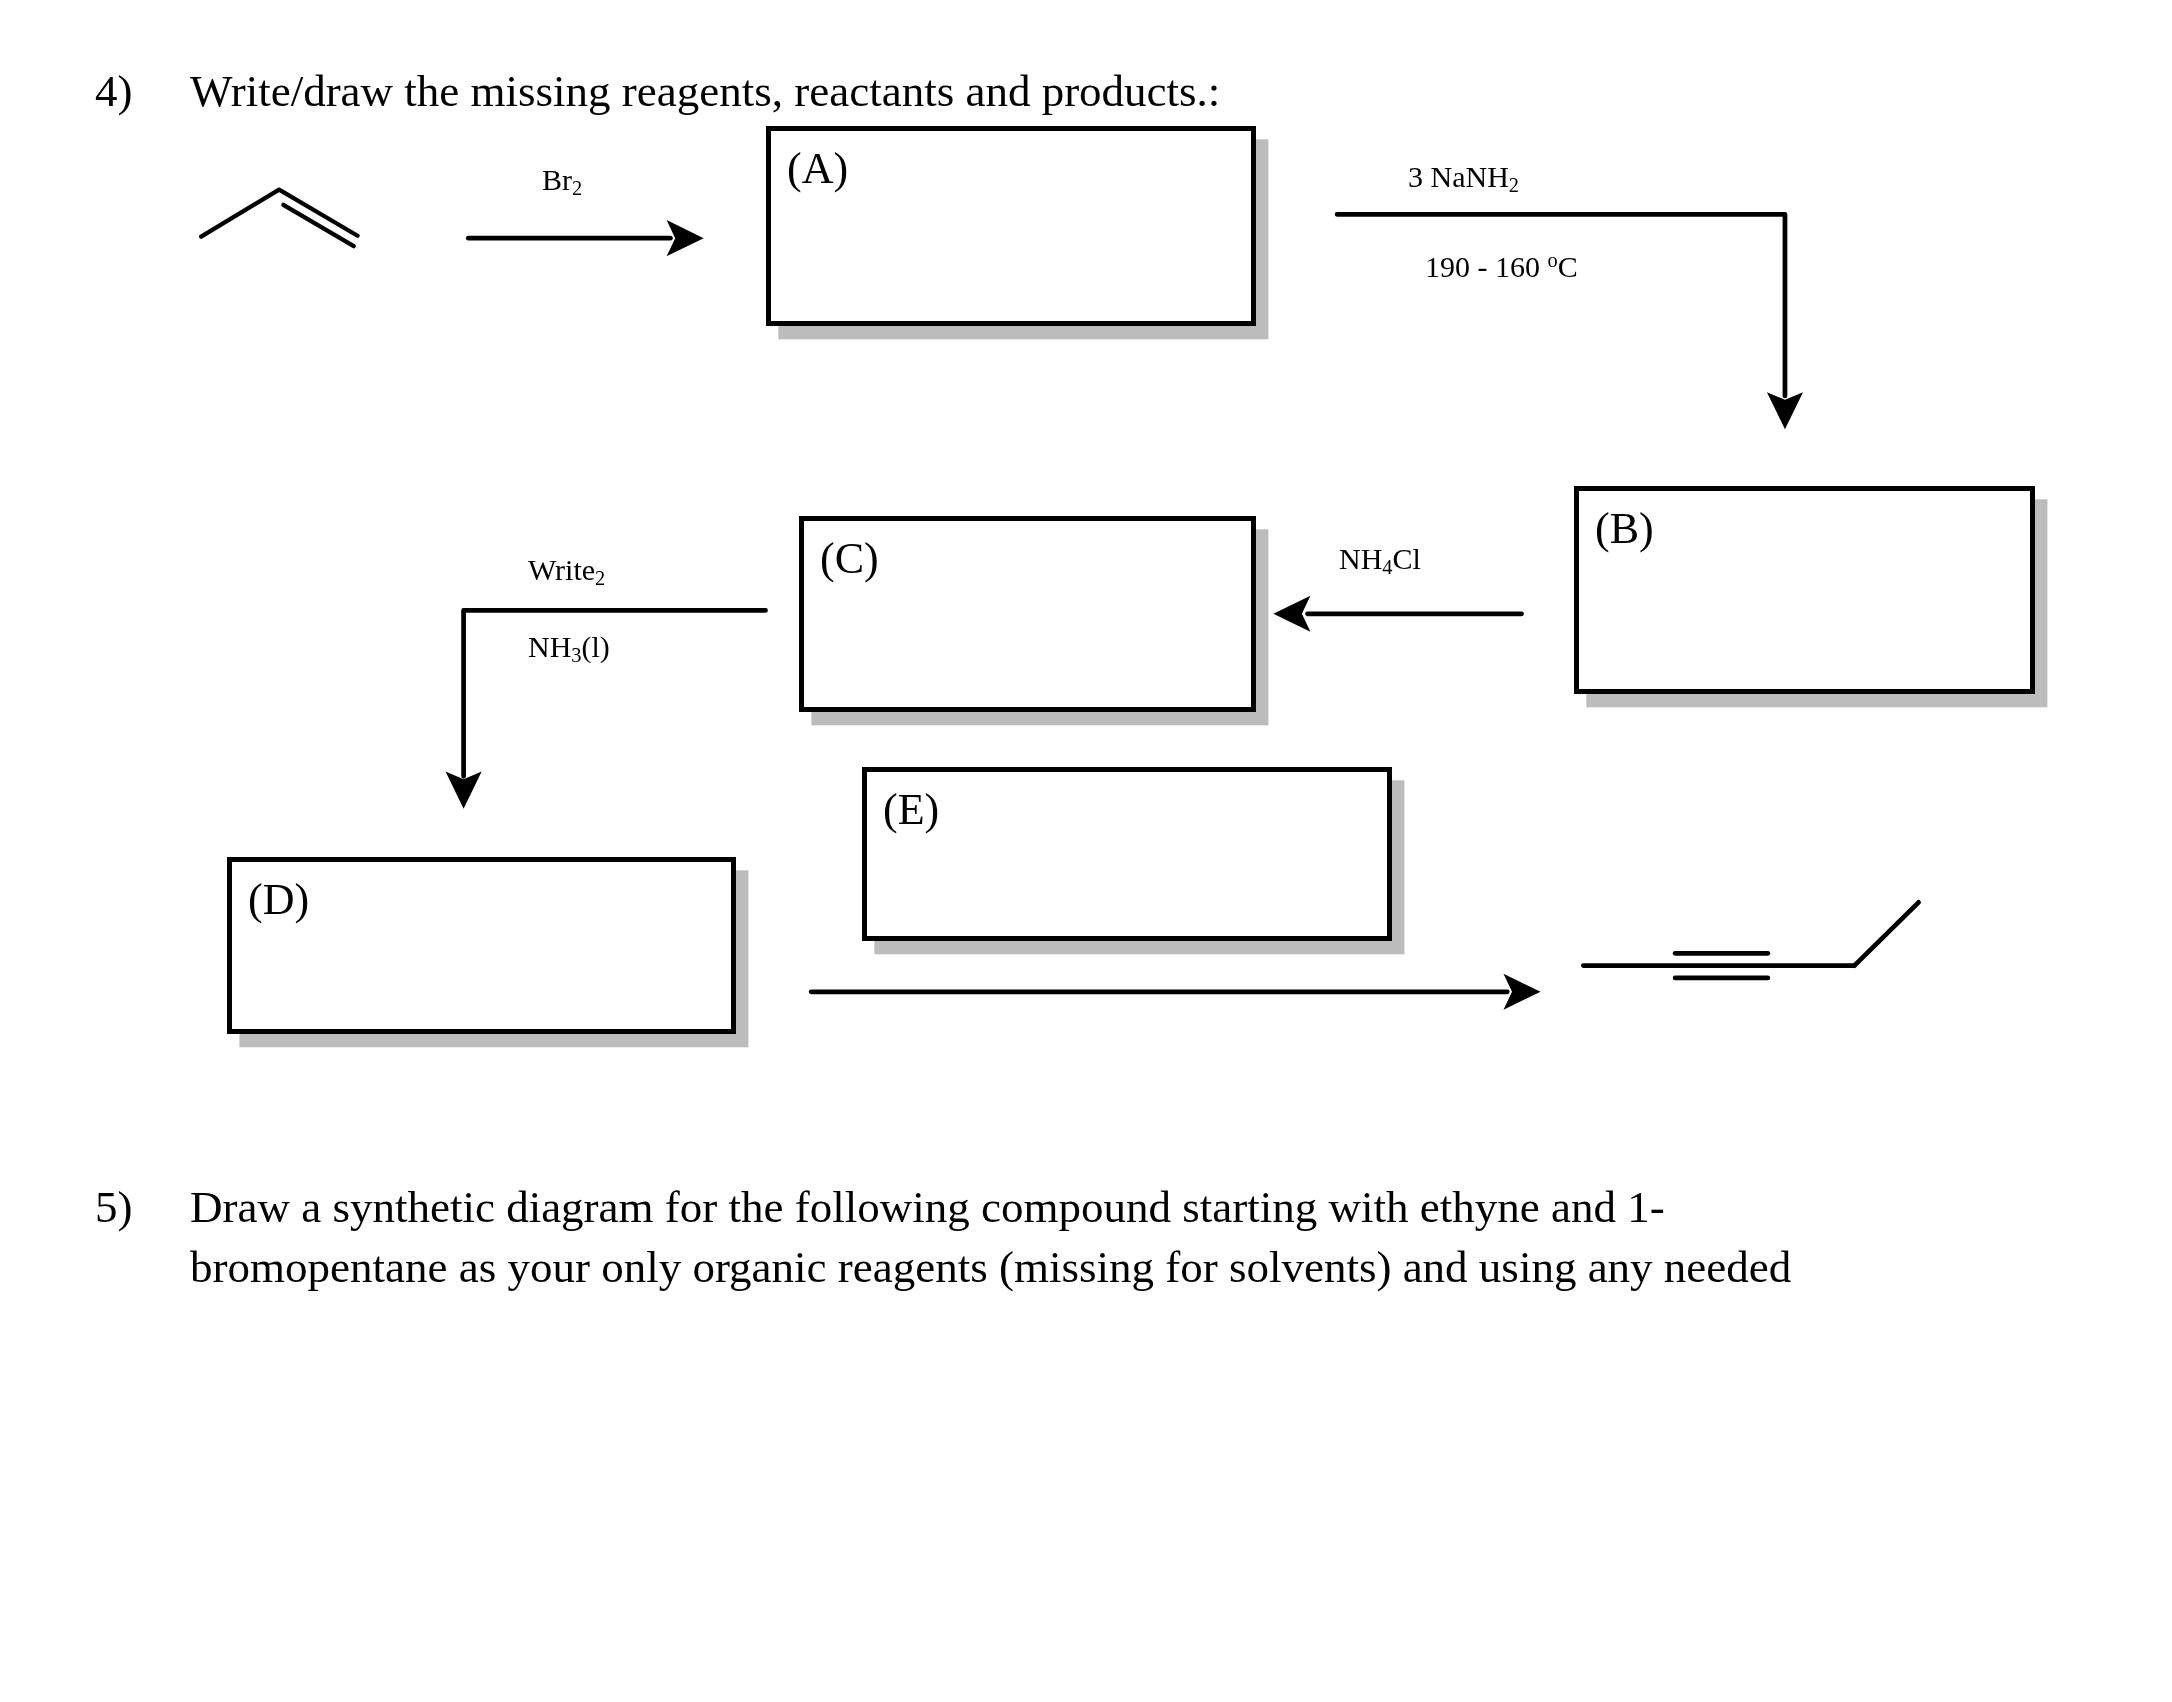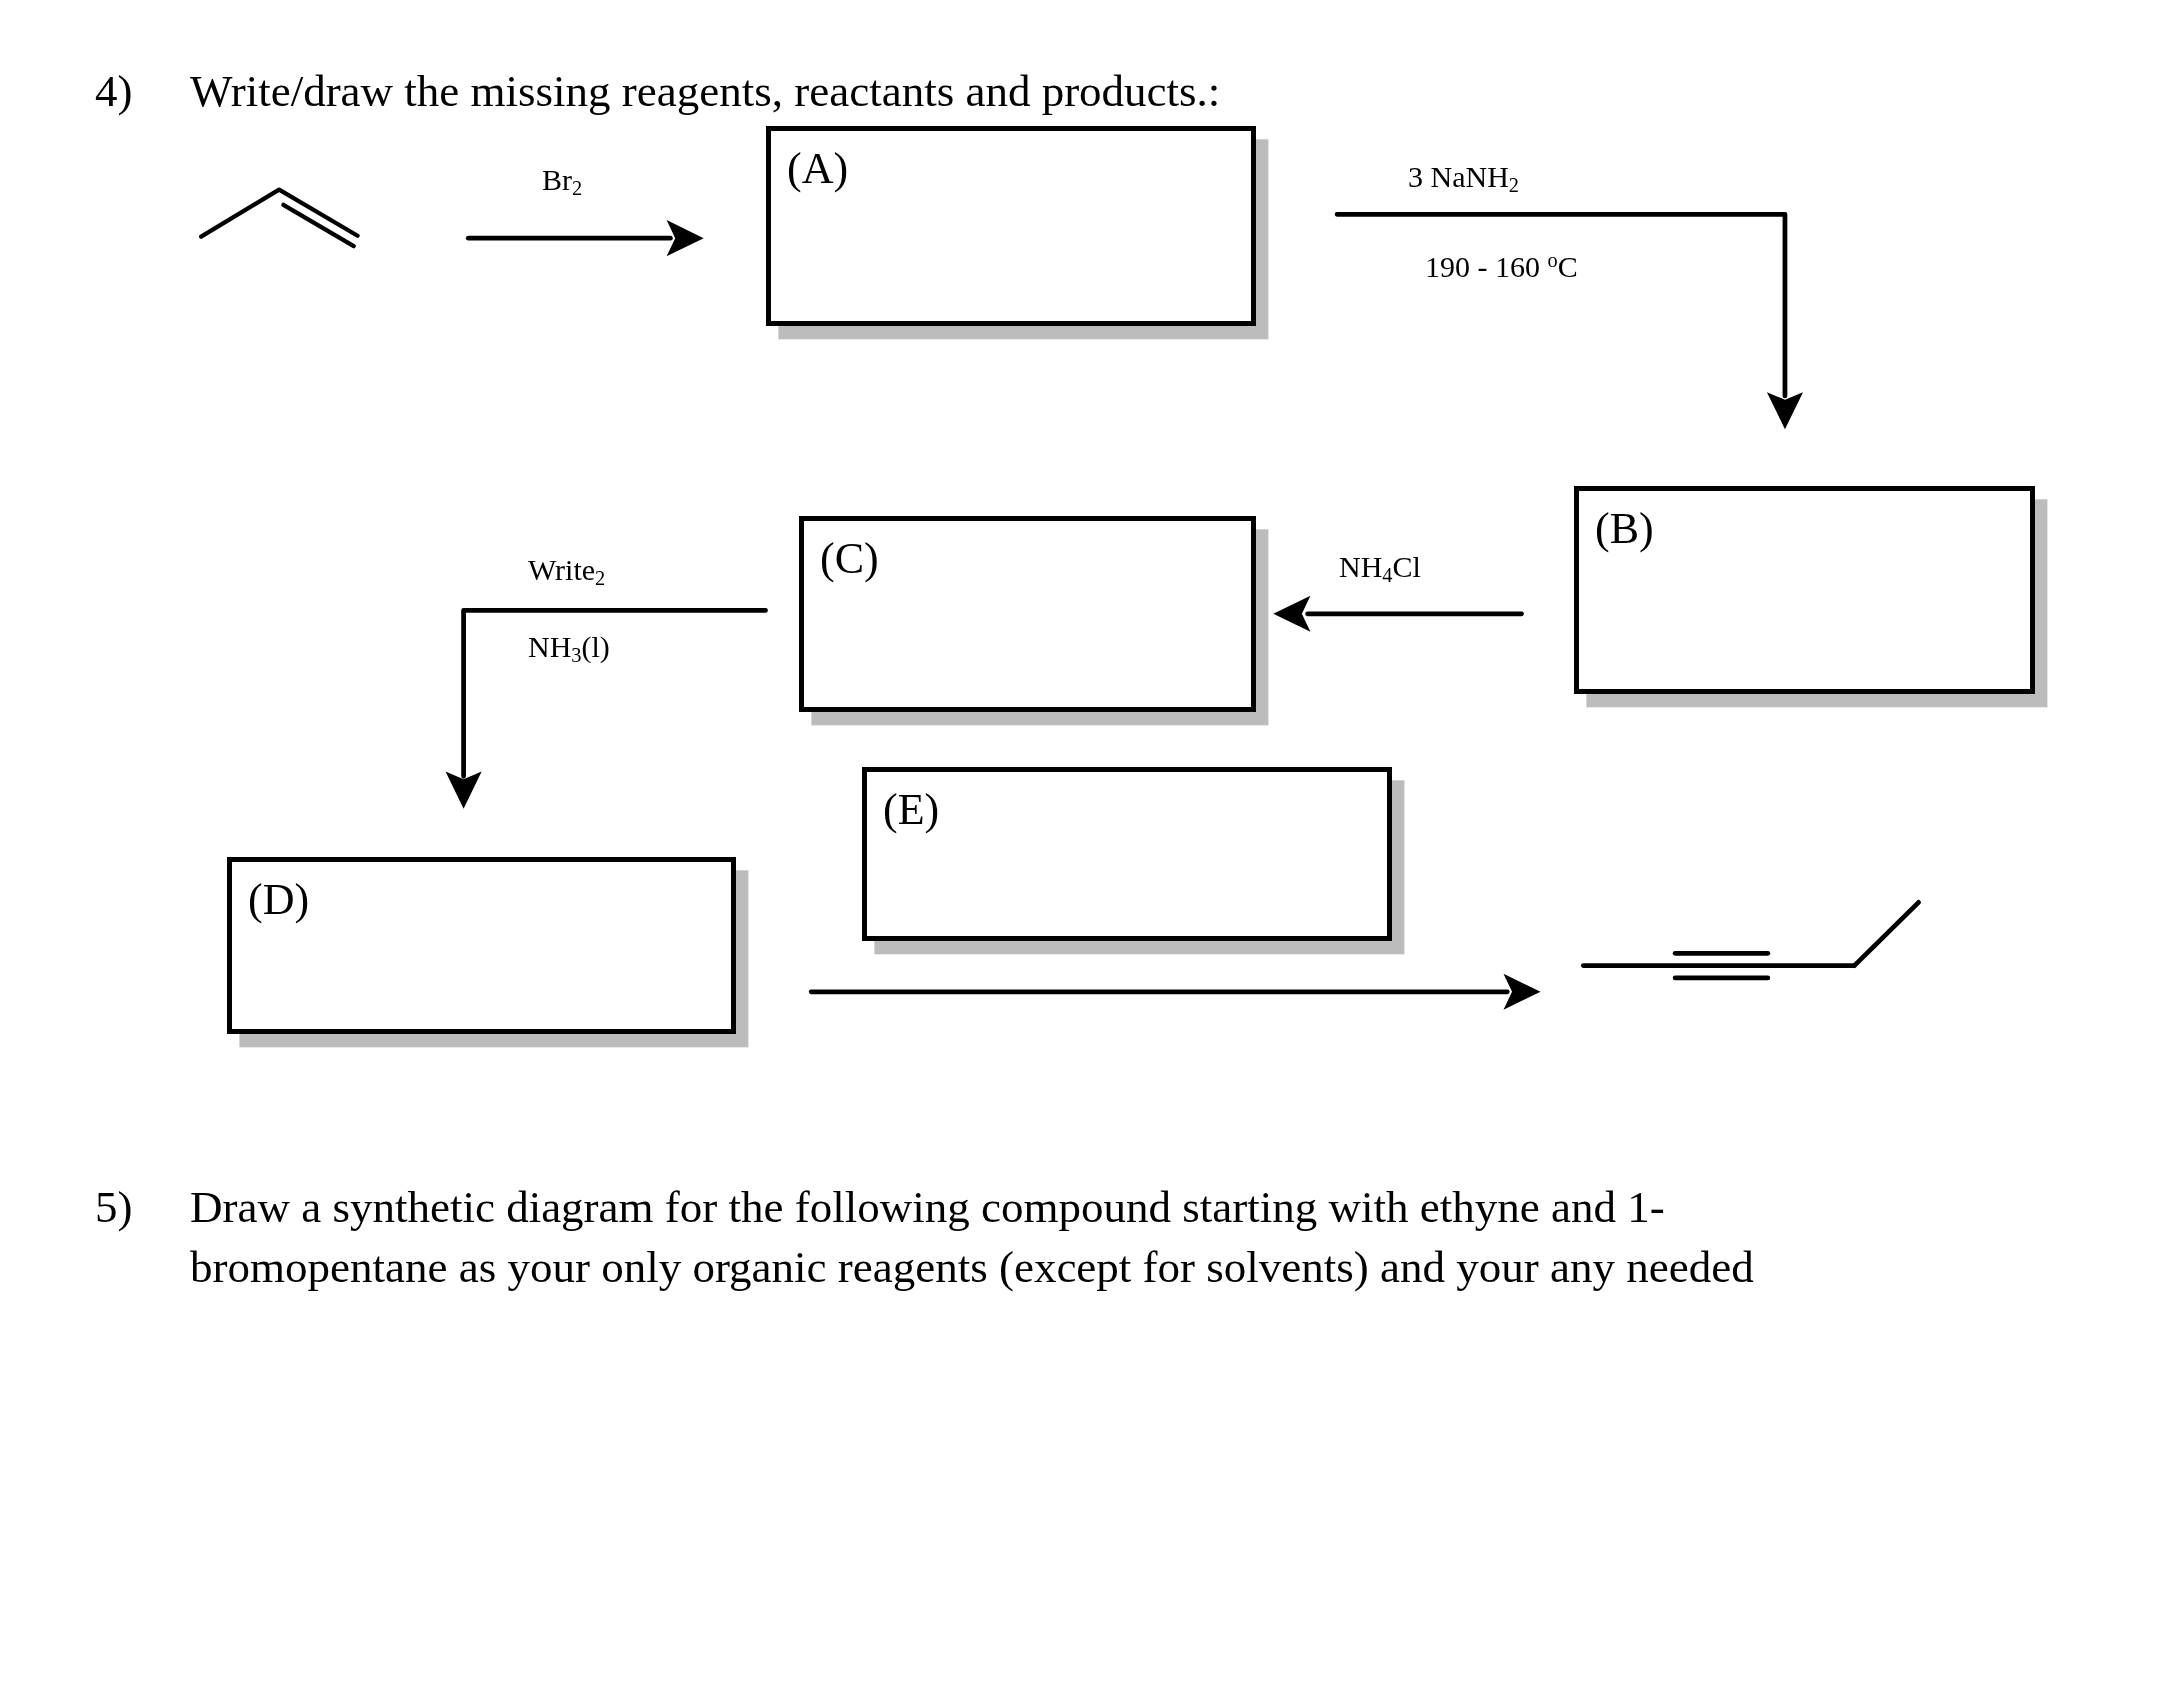--- a/index.html
+++ b/index.html
@@ -141,35 +141,35 @@
   </div>
 
   <div class="chem" style="left:1408px; top:162px;">
     <span>3 NaNH</span><span class="sub">2</span>
   </div>
 
   <div class="chem" style="left:1425px; top:250px;">
     <span>190 - 160 </span><span class="sup">o</span><span>C</span>
   </div>
 
-  <div class="chem" style="left:1339px; top:544px;margin-top:8px;">
+  <div class="chem" style="left:1339px; top:544px;">
     <span>NH</span><span class="sub">4</span><span>Cl</span>
   </div>
 
   <div class="chem" style="left:528px; top:555px;">
     <span>Write</span><span class="sub">2</span>
   </div>
 
   <div class="chem" style="left:528px; top:632px;">
     <span>NH</span><span class="sub">3</span><span>(l)</span>
   </div>
 
   <div class="qtext" style="left:95px; top:1182px;">
     <span>5)</span>
   </div>
   <div class="qtext" style="left:190px; top:1182px;">Draw a synthetic diagram for the following compound starting with ethyne and 1-</div>
-  <div class="qtext" style="left:190px; top:1242px;">bromopentane as your only organic reagents (except for solvents) and your any needed</div>
+  <div class="qtext" style="left:190px; top:1242px;">bromopentane as your only organic reagents (missing for solvents) and using any needed</div>
 
   <div class="atomlabel" style="left:202px; top:1413px;">Br</div>
   <div class="atomlabel" style="left:395px; top:1413px;">Br</div>
 
 </div>
 
 
 </body></html>

